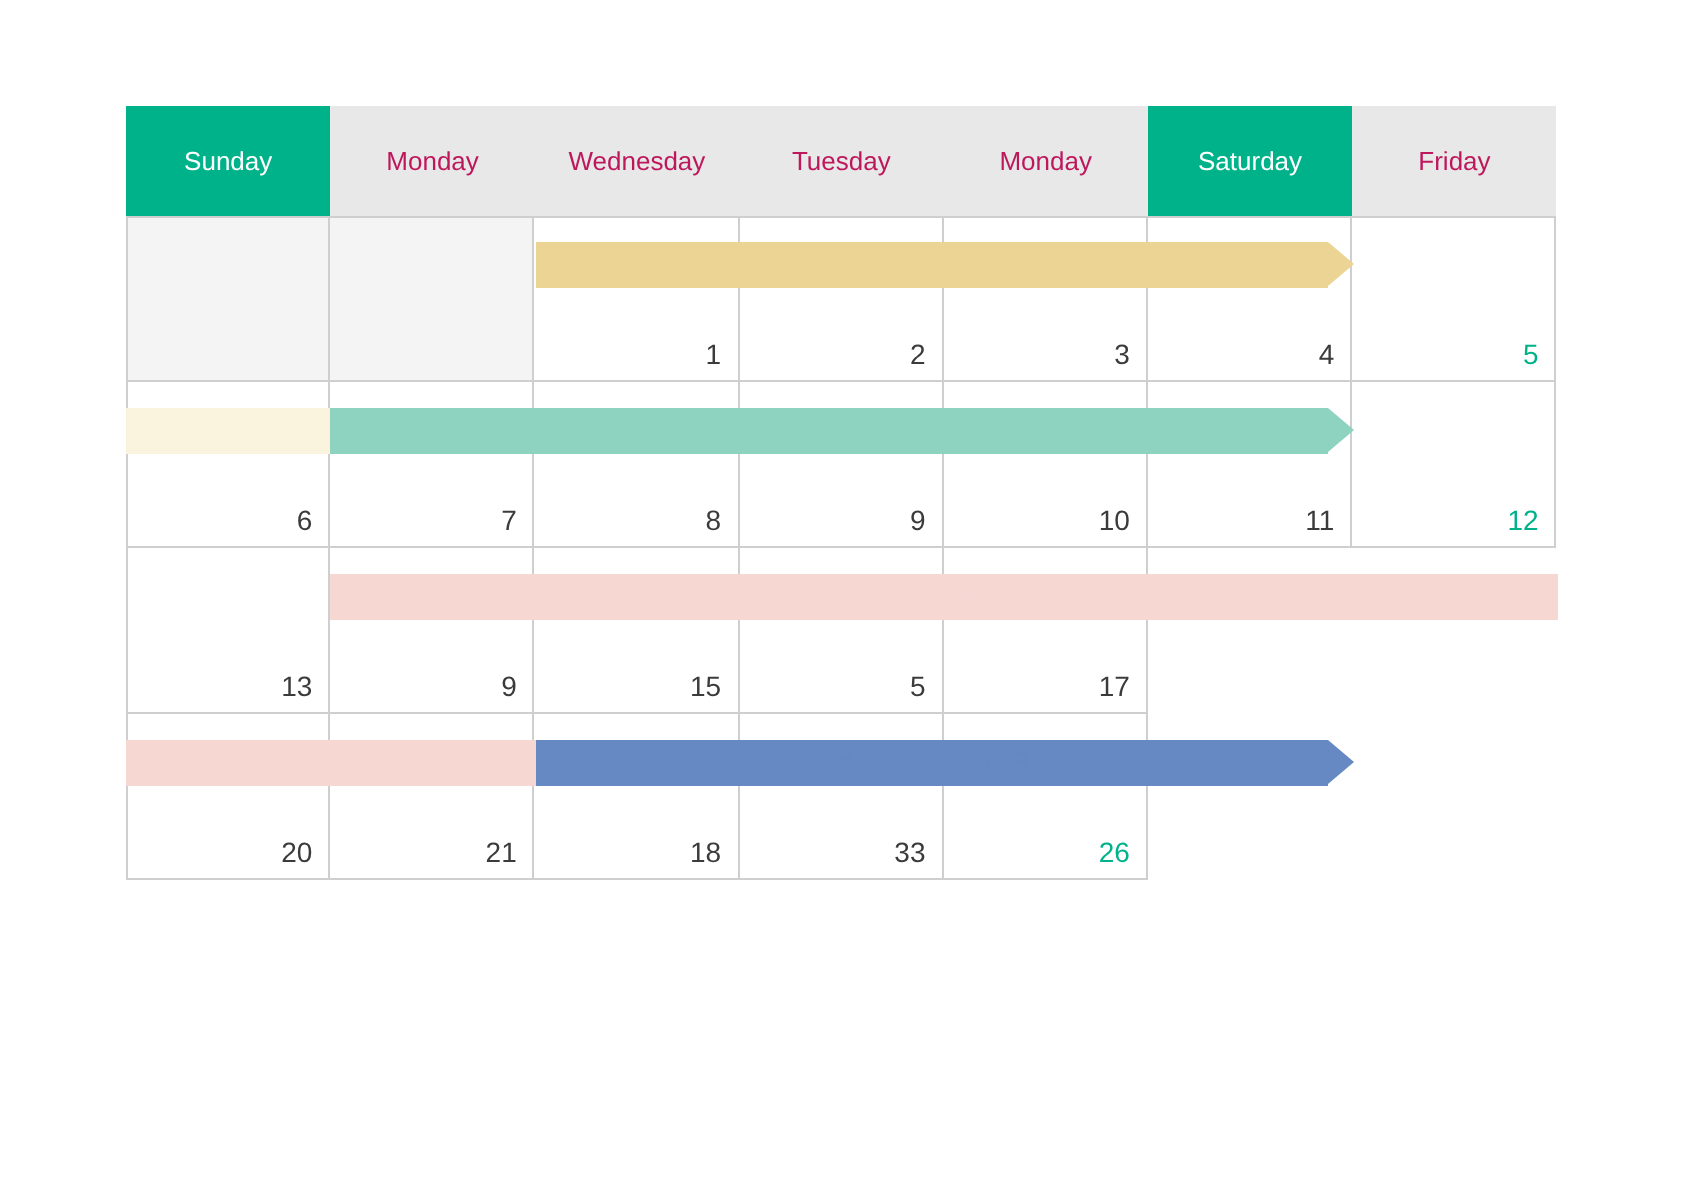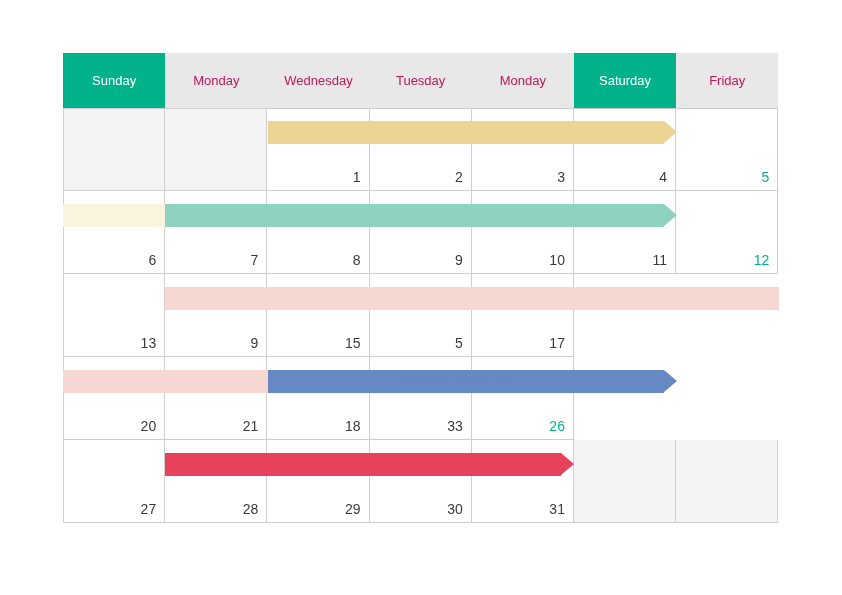--- a/index.html
+++ b/index.html
@@ -232,40 +232,14 @@
             <span class="day-num sat">26</span>
           </div>
         </div>
         <div class="bars-layer">
           <div class="bar" style="background: rgb(246, 215, 210); color: rgb(246, 215, 210); left: 0px; width: 204.571px;"></div>
           <div class="bar arrow" style="background: rgb(102, 136, 195); color: rgb(102, 136, 195); left: 204.571px; width: 396.143px;">
             <span class="label">商品ラベル制作（4日）</span>
           </div>
         </div>
       </div>
-      <div class="week">
-        <div class="week-grid">
-          <div class="day-cell">
-            <span class="day-num">27</span>
-          </div>
-          <div class="day-cell">
-            <span class="day-num">28</span>
-          </div>
-          <div class="day-cell">
-            <span class="day-num">29</span>
-          </div>
-          <div class="day-cell">
-            <span class="day-num">30</span>
-          </div>
-          <div class="day-cell">
-            <span class="day-num">31</span>
-          </div>
-          <div class="day-cell blank"></div>
-          <div class="day-cell blank"></div>
-        </div>
-        <div class="bars-layer">
-          <div class="bar arrow" style="background: rgb(232, 65, 94); color: rgb(232, 65, 94); left: 102.286px; width: 396.143px;">
-            <span class="label">Webバナー制作（4日）</span>
-          </div>
-        </div>
-      </div>
     </div>
 </div>
 
 </body></html>

